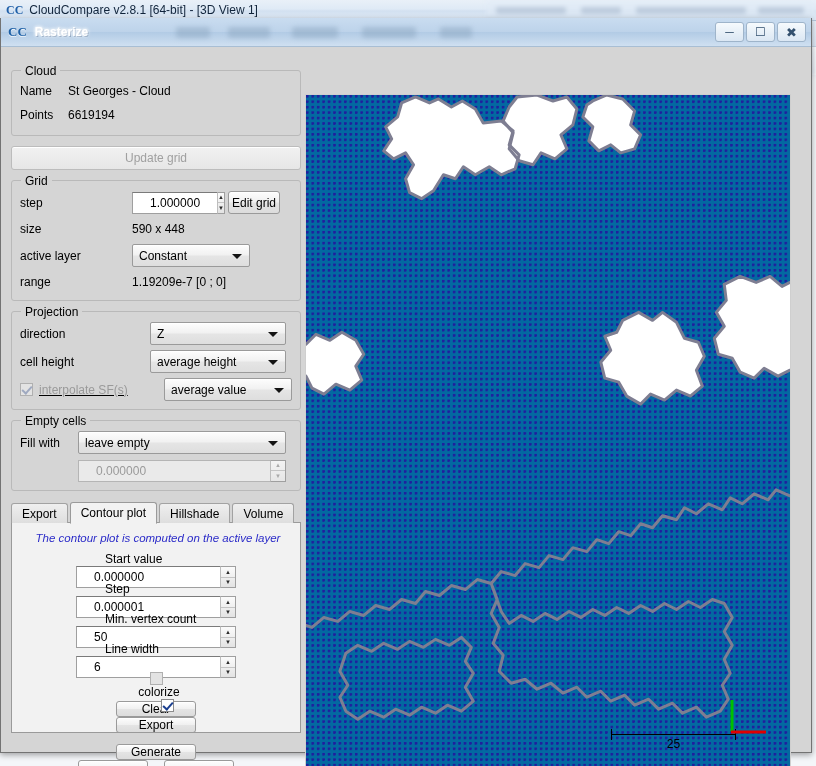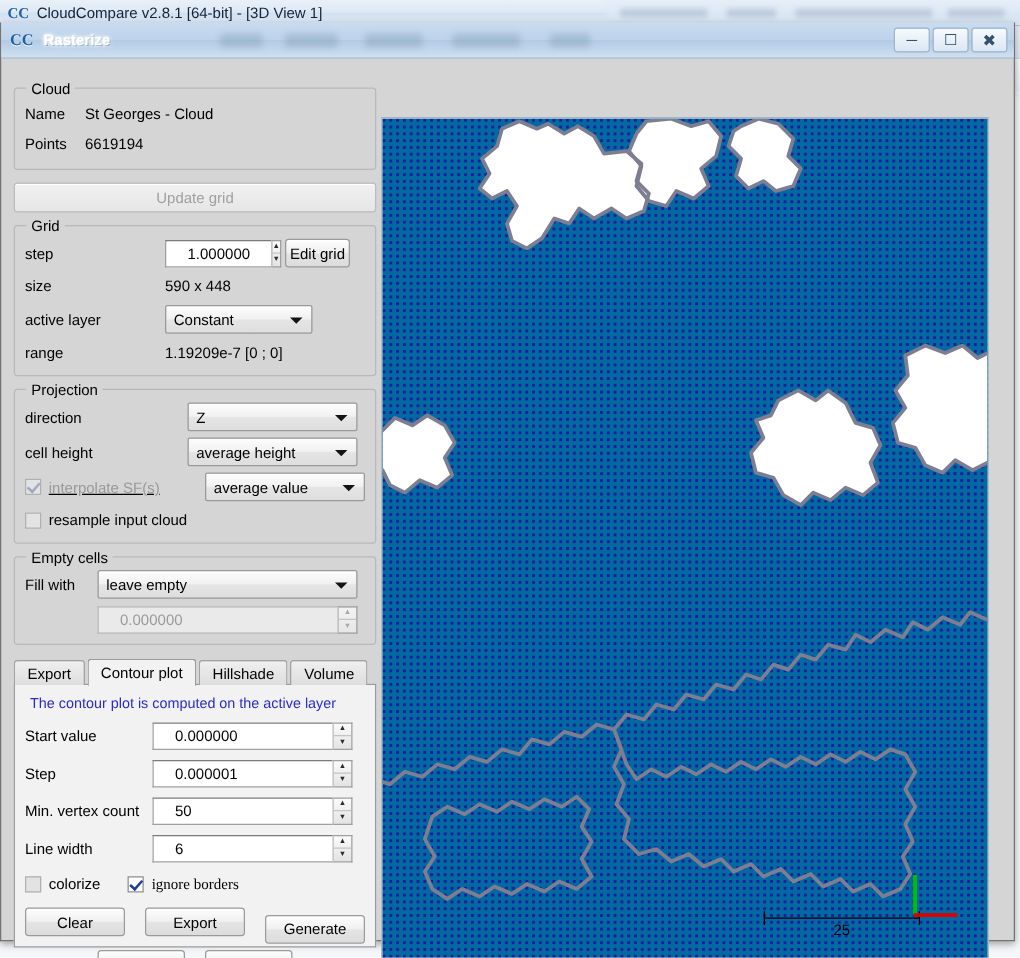--- a/index.html
+++ b/index.html
@@ -210,24 +210,25 @@
     margin-bottom: -1px;
   }
   #tabpane {
     position: relative;
     border: 1px solid #9a9a9a;
     background: #f2f2f2;
     padding: 8px 8px 8px 8px;
     margin-top: -1px;
   }
   .hint {
-    color: #2b2bc8; font-size: 11.5px;
+    color: #2b2bc8; font-style: italic; font-size: 11.5px;
     margin: 1px 0 8px 4px;
-  }
-  .tabrow { display: flex; align-items: center; height: 23px; margin-bottom: 7px; }
+    text-align: center;
+  }
+  .tabrow { display: flex; align-items: center; height: 23px; margin-bottom: 7px; flex-direction: column; }
   .tabrow:last-child { margin-bottom: 0; }
 
   #dialog-buttons {
     position: absolute; left: 8px; top: 712px; width: 290px;
     display: flex; justify-content: center; gap: 16px;
   }
   #dialog-buttons .btn { width: 70px; height: 25px; }
 
   
   #view-frame {
@@ -396,24 +397,20 @@
           <span style="width:156px;display:flex;align-items:center;text-decoration:underline;">
             <span class="cbx dim checked"></span>
             <span class="lbl dim" style="margin-left:6px;">interpolate SF(s)</span>
           </span>
           <div class="combo" style="width:136px;">
             <span>average value</span>
             <span class="arr"></span>
           </div>
         </div>
 
-        <div class="row" style="height:20px;margin-bottom:0;">
-          <span class="cbx dim"></span>
-          <span class="lbl" style="margin-left:6px;">resample input cloud</span>
-        </div>
       </div>
 
       <div class="groupbox">
         <div class="gb-title">Empty cells</div>
 
         <div class="row">
           <span class="lbl" style="width:58px;">Fill with</span>
           <div class="combo" style="width:208px;">
             <span>leave empty</span>
             <span class="arr"></span>

